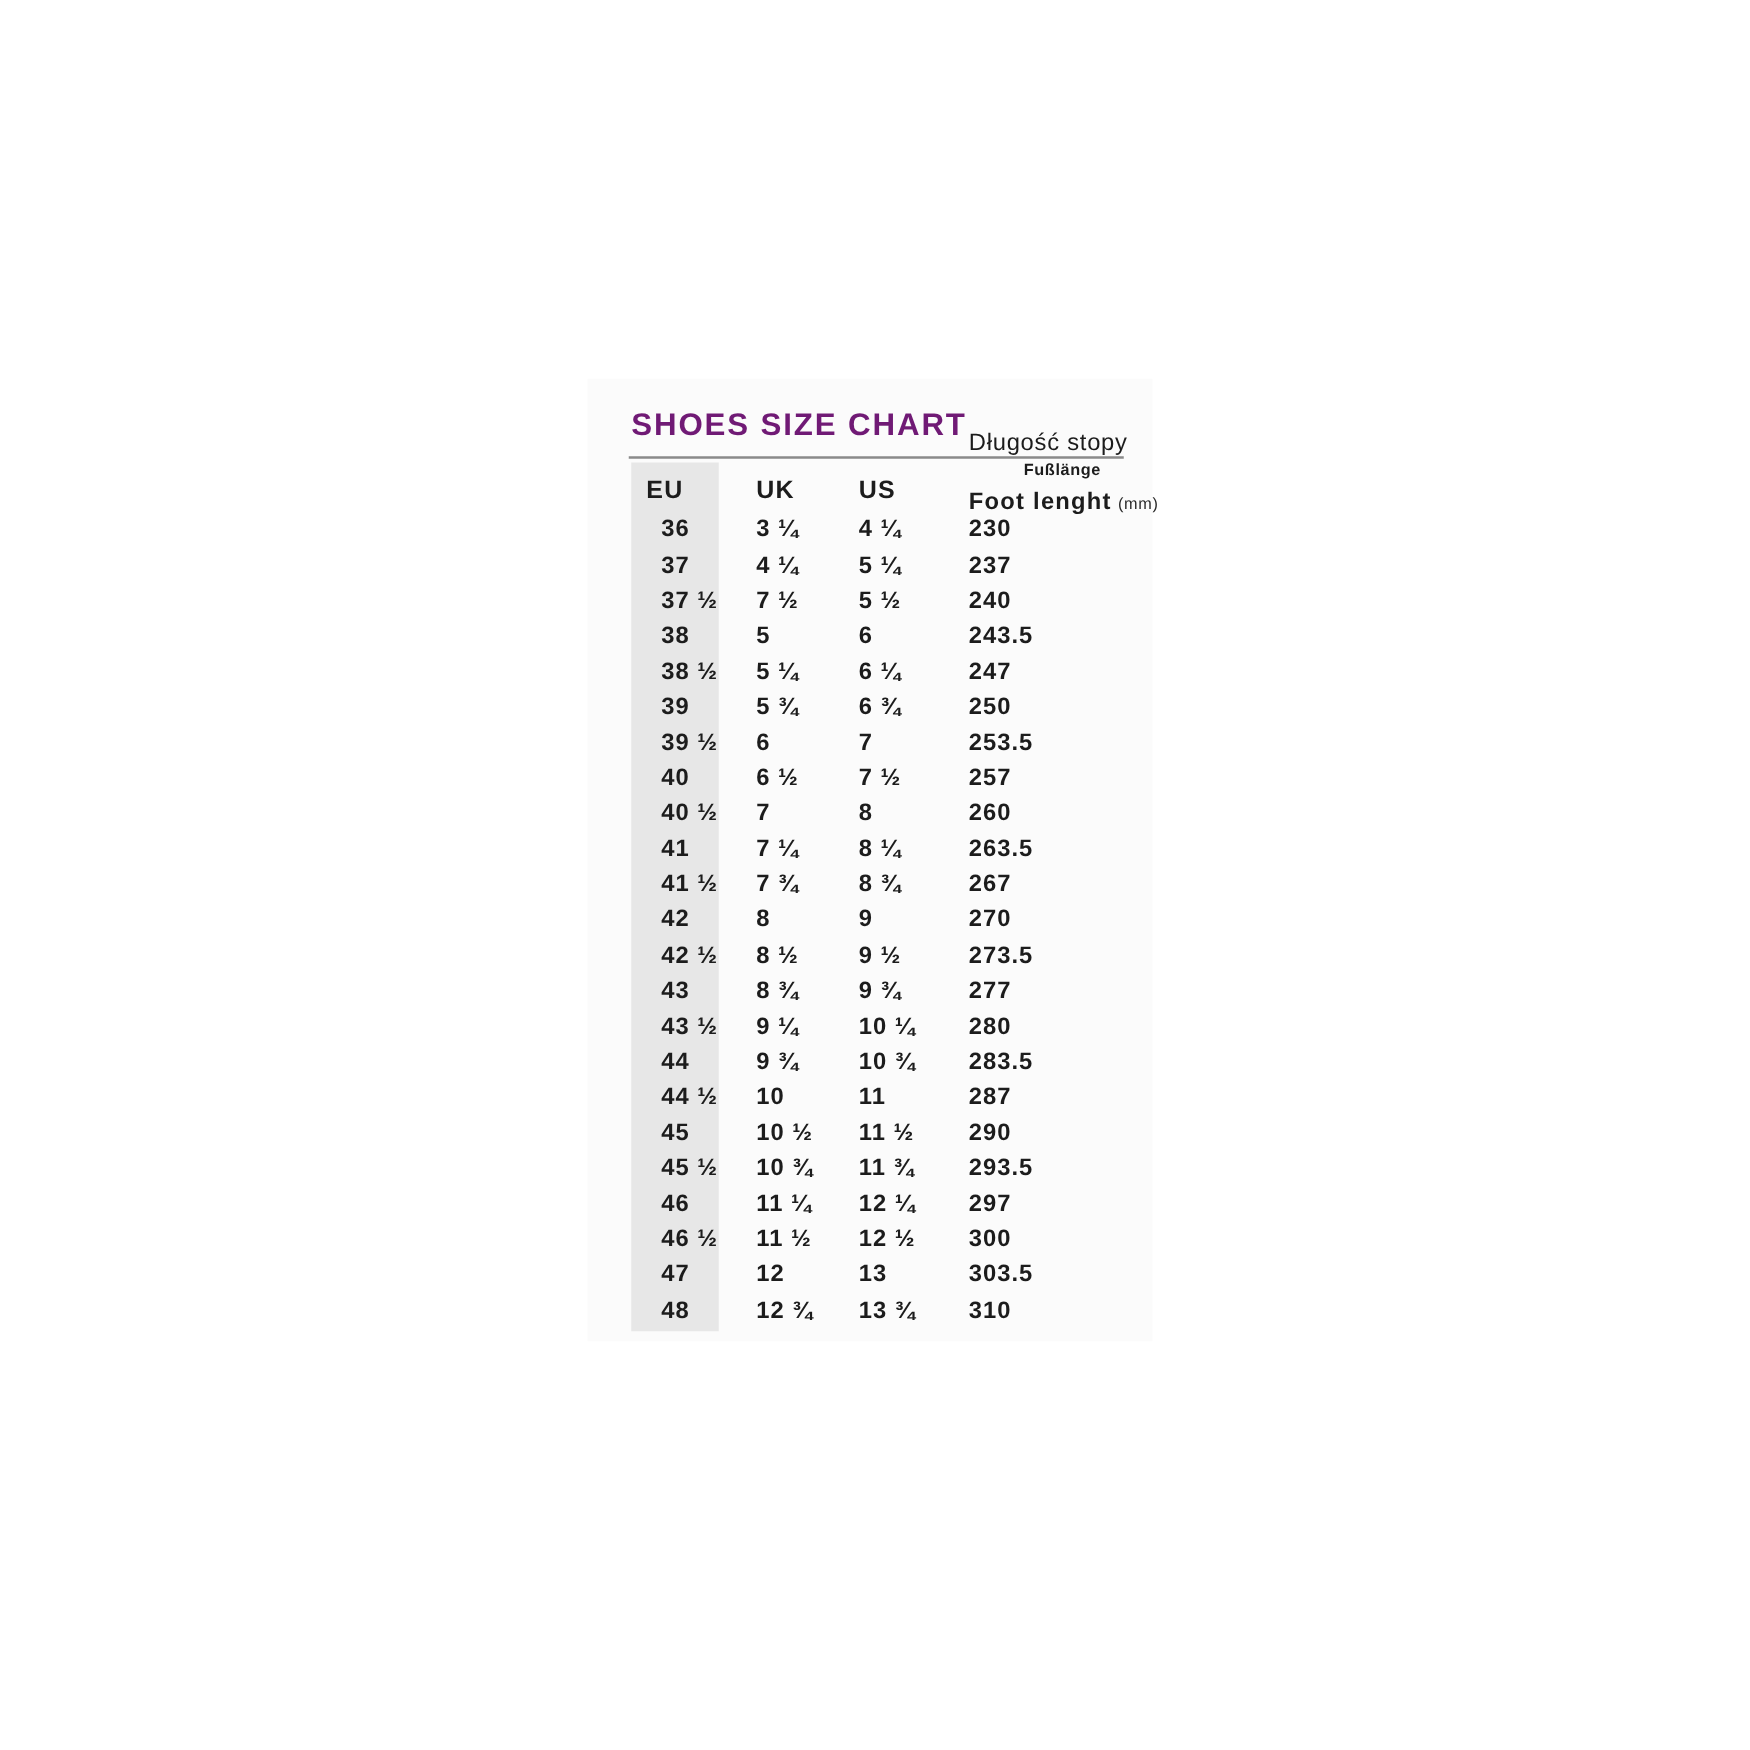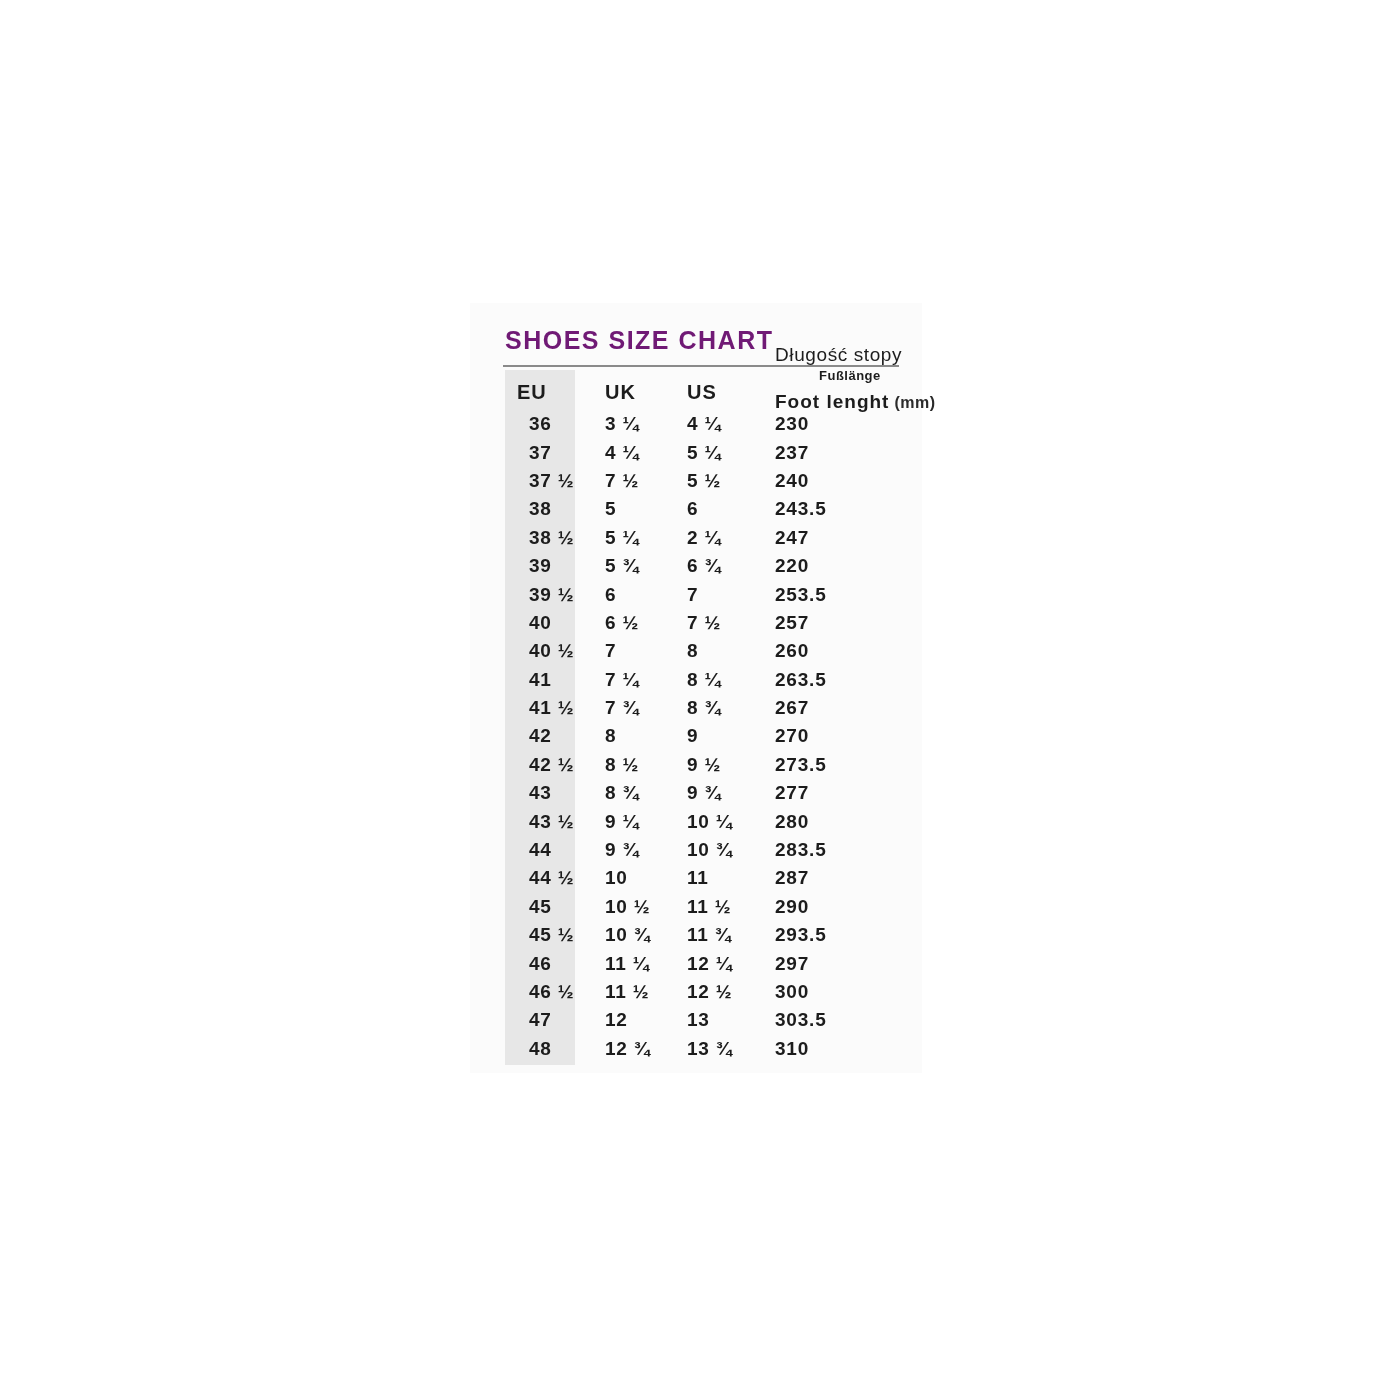--- a/index.html
+++ b/index.html
@@ -66,22 +66,22 @@
   }
   .len-line3 {
     position: absolute;
     left: 775px; top: 391px;
     font-size: 19px;
     font-weight: 700;
     letter-spacing: 1px;
     white-space: nowrap;
   }
   .len-unit {
-    font-size: 16px;
-    font-weight: 700;
+    font-size: 13px;
+    font-weight: 400;
     letter-spacing: 0.5px;
     color: #2a2a2a;
     margin-left: 5px;
   }
   .table-body {
     position: absolute;
     left: 505px; top: 410px;
     width: 420px;
   }
   .size-row {
@@ -141,29 +141,29 @@
   <div class="size-row">
     <span class="cell cell-eu">38</span>
     <span class="cell cell-uk">5</span>
     <span class="cell cell-us">6</span>
     <span class="cell cell-mm">243.5</span>
   </div>
 
   <div class="size-row">
     <span class="cell cell-eu">38 ½</span>
     <span class="cell cell-uk">5 ¼</span>
-    <span class="cell cell-us">2 ¼</span>
+    <span class="cell cell-us">6 ¼</span>
     <span class="cell cell-mm">247</span>
   </div>
 
   <div class="size-row">
     <span class="cell cell-eu">39</span>
     <span class="cell cell-uk">5 ¾</span>
     <span class="cell cell-us">6 ¾</span>
-    <span class="cell cell-mm">220</span>
+    <span class="cell cell-mm">250</span>
   </div>
 
   <div class="size-row">
     <span class="cell cell-eu">39 ½</span>
     <span class="cell cell-uk">6</span>
     <span class="cell cell-us">7</span>
     <span class="cell cell-mm">253.5</span>
   </div>
 
   <div class="size-row">

